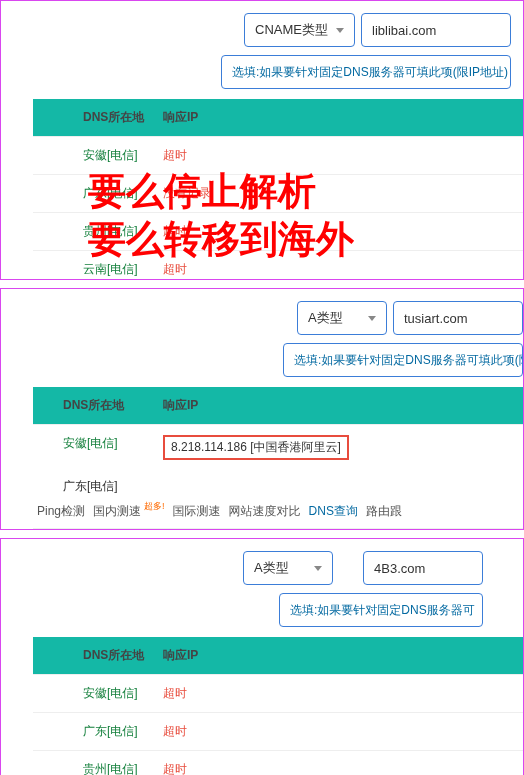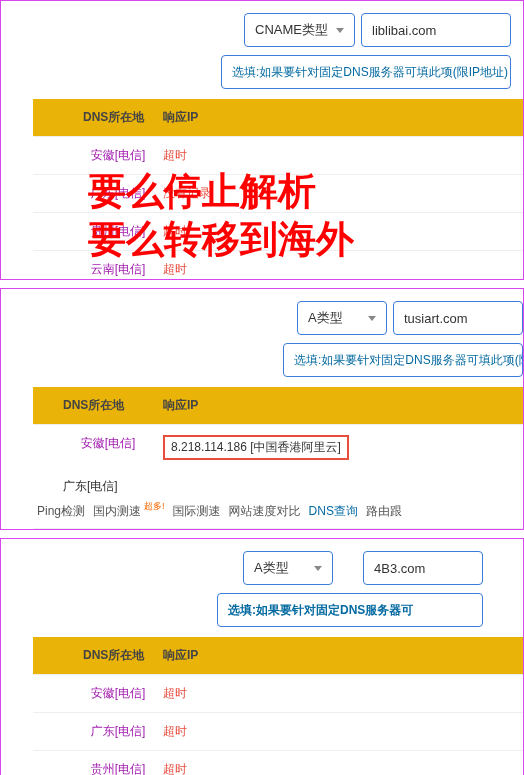--- a/index.html
+++ b/index.html
@@ -61,36 +61,36 @@
   display: flex;
   align-items: center;
   padding: 0 10px;
   color: #0369a1;
   font-size: 12px;
   width: 290px;
   white-space: nowrap;
   overflow: hidden;
 }
 .table-head {
-  background: #eab308;
+  background: #14b8a6;
   display: flex;
   padding: 10px 0;
   font-size: 12px;
   color: #444;
   font-weight: bold;
 }
 .col-loc { width: 120px; padding-left: 50px; flex-shrink: 0; }
 .col-ip { flex: 1; padding-left: 10px; }
 .table-row {
   display: flex;
   padding: 10px 0;
   border-top: 1px solid #eee;
   font-size: 12px;
 }
-.loc-cell { width: 120px; padding-left: 50px; color: #a21caf; flex-shrink: 0; text-align: center; }
+.loc-cell { width: 120px; padding-left: 50px; color: #15803d; flex-shrink: 0; }
 .ip-cell { flex: 1; padding-left: 10px; }
 .red-text { color: #e84c3d; }
 .highlight-box {
   border: 2px solid #e84c3d;
   padding: 2px 6px;
   display: inline-block;
   color: #333;
 }
 .overlay-text {
   position: absolute;
@@ -119,21 +119,21 @@
   top: -6px;
   margin-left: 3px;
 }
 .panel3 .query-row { justify-content: flex-end; padding-right: 40px; }
 .panel3 .hint-row { justify-content: flex-end; padding-right: 40px; }
 .panel2 .query-row, .panel2 .hint-row { padding-right: 0; }
 .panel2 .hint-box { width: 240px; }
 .panel1 { height: 280px; }
 .panel2 { margin-top: 2px; }
 .panel3 { margin-top: 2px; }
-.panel3 .hint-box { width: 266px; font-weight: bold; }
+.panel3 .hint-box { width: 204px; }
 .panel3 .input-box { min-width: 120px; margin-left: 24px; }
 .panel2 .col-loc, .panel2 .loc-cell { padding-left: 30px; }
 .truncated-row { padding: 8px 0 0 30px; color: #333; font-size: 12px; }
 </style>
 </head>
 <body>
 
 <div class="panel panel1">
   <div class="query-row">
     <div class="select-box">

